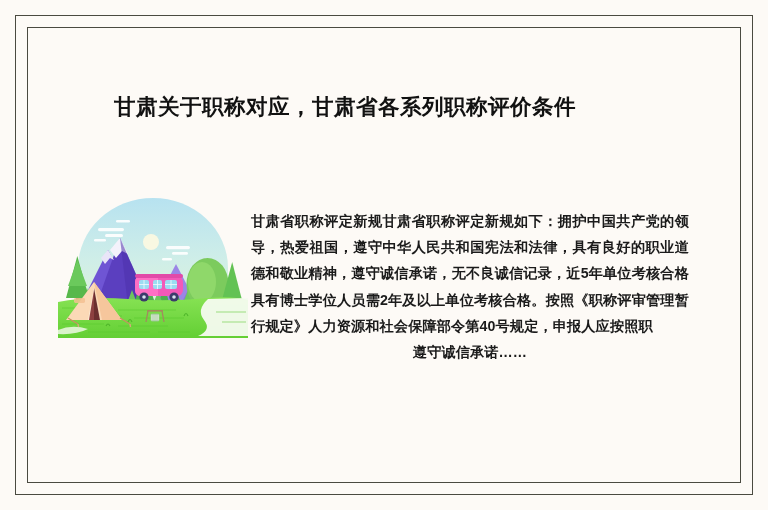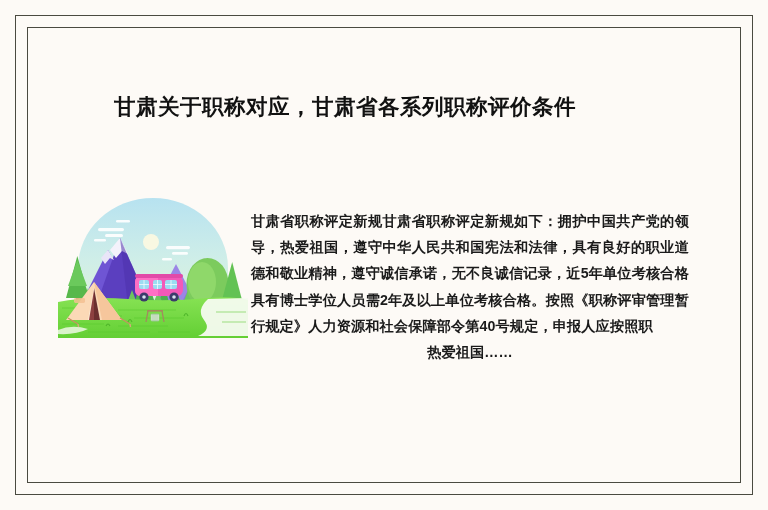--- a/index.html
+++ b/index.html
@@ -246,16 +246,16 @@
 
       <g stroke="#4fb62a" stroke-width="1.1" fill="none">
         <path d="M70 124 q2 -5 4 0"></path>
         <path d="M48 128 q2 -4 4 0"></path>
         <path d="M126 118 q2 -5 4 0"></path>
       </g>
     </svg>
   </div>
 
   <div class="article-body">
-    <span>甘肃省职称评定新规甘肃省职称评定新规如下：拥护中国共产党的领导，热爱祖国，遵守中华人民共和国宪法和法律，具有良好的职业道德和敬业精神，遵守诚信承诺，无不良诚信记录，近5年单位考核合格具有博士学位人员需2年及以上单位考核合格。按照《职称评审管理暂行规定》人力资源和社会保障部令第40号规定，申报人应按照职</span><span class="last-line">热爱祖国……</span>
+    <span>甘肃省职称评定新规甘肃省职称评定新规如下：拥护中国共产党的领导，热爱祖国，遵守中华人民共和国宪法和法律，具有良好的职业道德和敬业精神，遵守诚信承诺，无不良诚信记录，近5年单位考核合格具有博士学位人员需2年及以上单位考核合格。按照《职称评审管理暂行规定》人力资源和社会保障部令第40号规定，申报人应按照职</span><span class="last-line">遵守诚信承诺……</span>
   </div>
 
 </div>
 
 </body></html>

